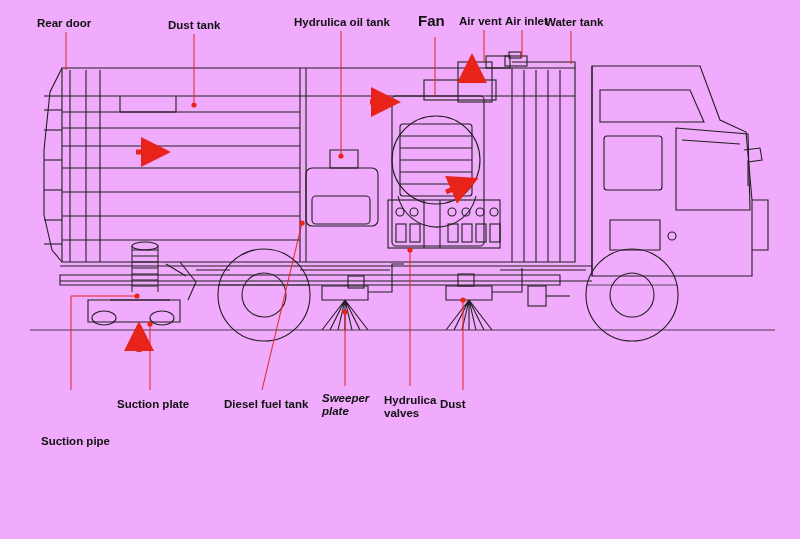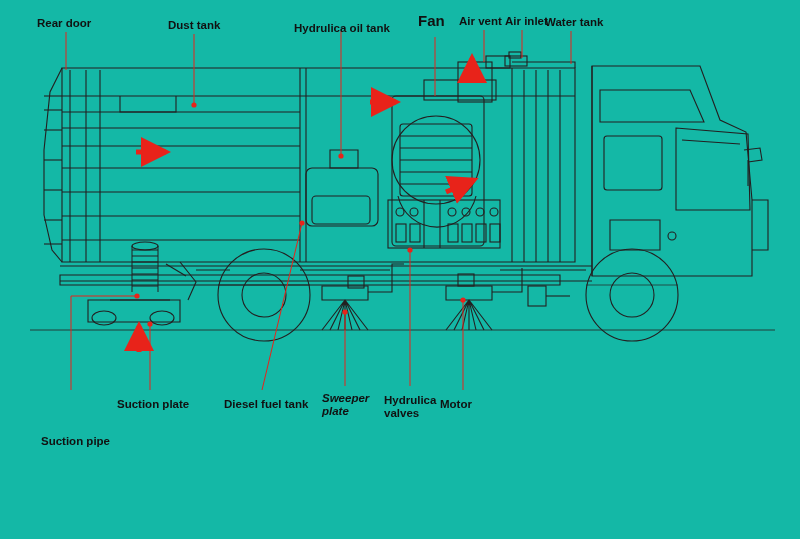--- a/index.html
+++ b/index.html
@@ -7,21 +7,21 @@
     padding: 0;
     background: #ffffff;
   }
   body {
     font-family: "Liberation Sans", sans-serif;
   }
   #stage {
     position: relative;
     width: 800px;
     height: 539px;
-    background: #14b8a6;
+    background: #f0abfc;
     overflow: hidden;
   }
   #diagram-svg {
     position: absolute;
     left: 0;
     top: 0;
     width: 800px;
     height: 539px;
   }
   .label {
@@ -206,28 +206,28 @@
       <circle cx="150" cy="324" r="2.6"></circle>
       <circle cx="302" cy="223" r="2.6"></circle>
       <circle cx="410" cy="250" r="2.6"></circle>
       <circle cx="463" cy="300" r="2.6"></circle>
       <circle cx="345" cy="312" r="2.6"></circle>
     </g>
   </svg>
 
   <div class="label" style="left:37px; top:17px;">Rear door</div>
   <div class="label" style="left:168px; top:19px;text-align:right;">Dust tank</div>
-  <div class="label" style="left:294px; top:16px;margin-top:6px;">Hydrulica oil tank</div>
+  <div class="label" style="left:294px; top:16px;">Hydrulica oil tank</div>
   <div class="label big" style="left:418px; top:14px;">Fan</div>
   <div class="label" style="left:459px; top:15px;">Air vent</div>
   <div class="label" style="left:505px; top:15px;">Air inlet</div>
   <div class="label" style="left:545px; top:16px;text-align:right;">Water tank</div>
 
   <div class="label" style="left:41px; top:398px;margin-top:37px;">Suction pipe</div>
   <div class="label" style="left:117px; top:398px;">Suction plate</div>
   <div class="label" style="left:224px; top:398px;">Diesel fuel tank</div>
   <div class="label" style="left:322px; top:392px;font-style:italic;">Sweeper
 plate</div>
   <div class="label" style="left:384px; top:394px;">Hydrulica
 valves</div>
-  <div class="label" style="left:440px; top:398px;">Motor</div>
+  <div class="label" style="left:440px; top:398px;">Dust</div>
 
 </div>
 
 </body></html>

